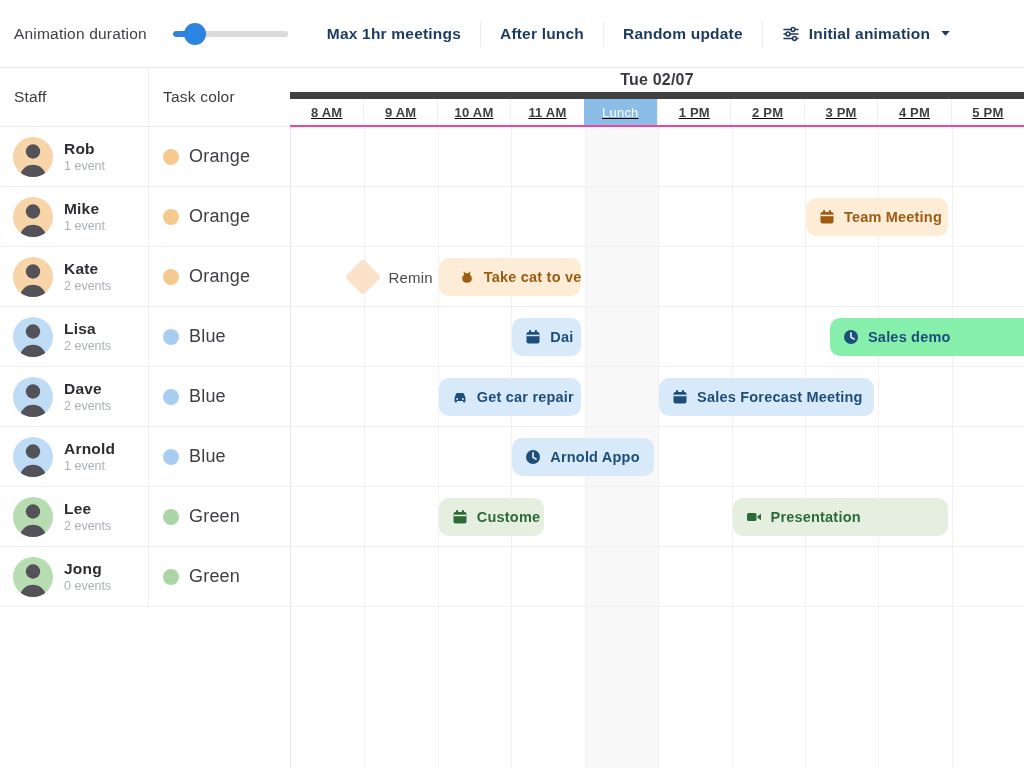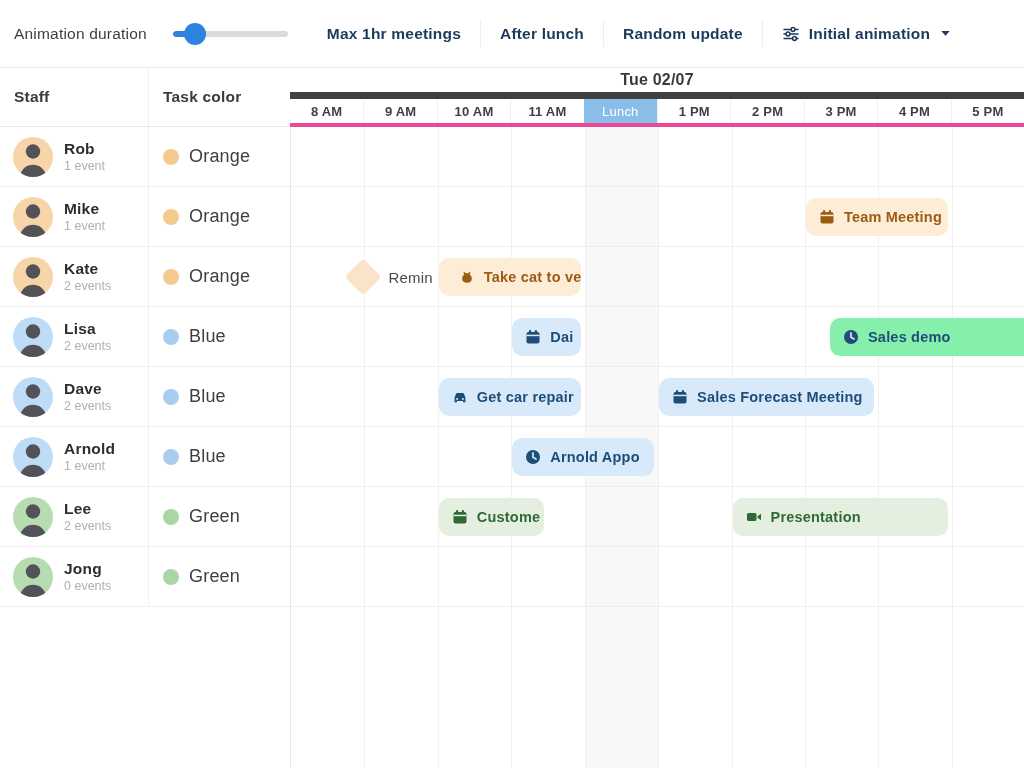--- a/index.html
+++ b/index.html
@@ -17,26 +17,26 @@
   .tb-group{display:flex;align-items:center;margin-left:20px;}
   .tb-btn{background:none;border:none;font-family:inherit;font-size:15.5px;font-weight:700;
           color:#1c3a5e;padding:0 19px;cursor:pointer;display:flex;align-items:center;gap:9px;letter-spacing:.2px;}
   .tb-sep{width:1px;height:26px;background:#ececec;flex:none;}
   .icon svg{display:block;}
   .icon.sliders svg{width:18px;height:16px;}
   .icon.caret svg{width:11px;height:7px;margin-left:1px;}
 
   
   .hdr-left{position:absolute;top:68px;left:0;width:290px;height:59px;display:flex;box-sizing:border-box;border-bottom:1px solid #e9e9e9;}
-  .hdr-cell{box-sizing:border-box;display:flex;align-items:center;font-weight:700;font-size:15.5px;color:#3a3a40;letter-spacing:.2px;}
+  .hdr-cell{box-sizing:border-box;display:flex;align-items:center;font-weight:400;font-size:15.5px;color:#3a3a40;letter-spacing:.2px;}
   .hdr-cell.staff{width:149px;border-right:1px solid #efefef;padding-left:14px;}
   .hdr-cell.taskcolor{width:141px;padding-left:14px;}
   .date-hdr{position:absolute;top:68px;left:290px;width:734px;height:31px;box-sizing:border-box;border-bottom:7px solid #404040;
             display:flex;align-items:center;justify-content:center;font-weight:700;font-size:16px;color:#3a3a40;letter-spacing:.2px;}
-  .time-row{position:absolute;top:99px;left:290px;width:734px;height:28px;display:flex;box-sizing:border-box;border-bottom:4px solid #ec4899;}
+  .time-row{position:absolute;top:99px;left:290px;width:734px;height:28px;display:flex;box-sizing:border-box;border-bottom:2px solid #ec4899;text-decoration:underline;}
   .time-cell{width:73.42px;box-sizing:border-box;display:flex;align-items:center;justify-content:center;
              font-size:13px;font-weight:700;color:#3e3e44;border-left:1px solid #efefef;letter-spacing:.2px;}
   .time-cell:first-child{border-left:none;}
   .time-cell.lunch{color:#fff;font-weight:500;border-left:none;}
 
   
   .timeline-bg{position:absolute;top:127px;left:290px;width:734px;height:641px;box-sizing:border-box;border-left:1px solid #e6e6e6;}
   .grid-line{position:absolute;top:0;bottom:0;width:1px;background:#f1f1f1;}
   .lunch-col{position:absolute;top:0;bottom:0;background:#f8f8f8;}
 

